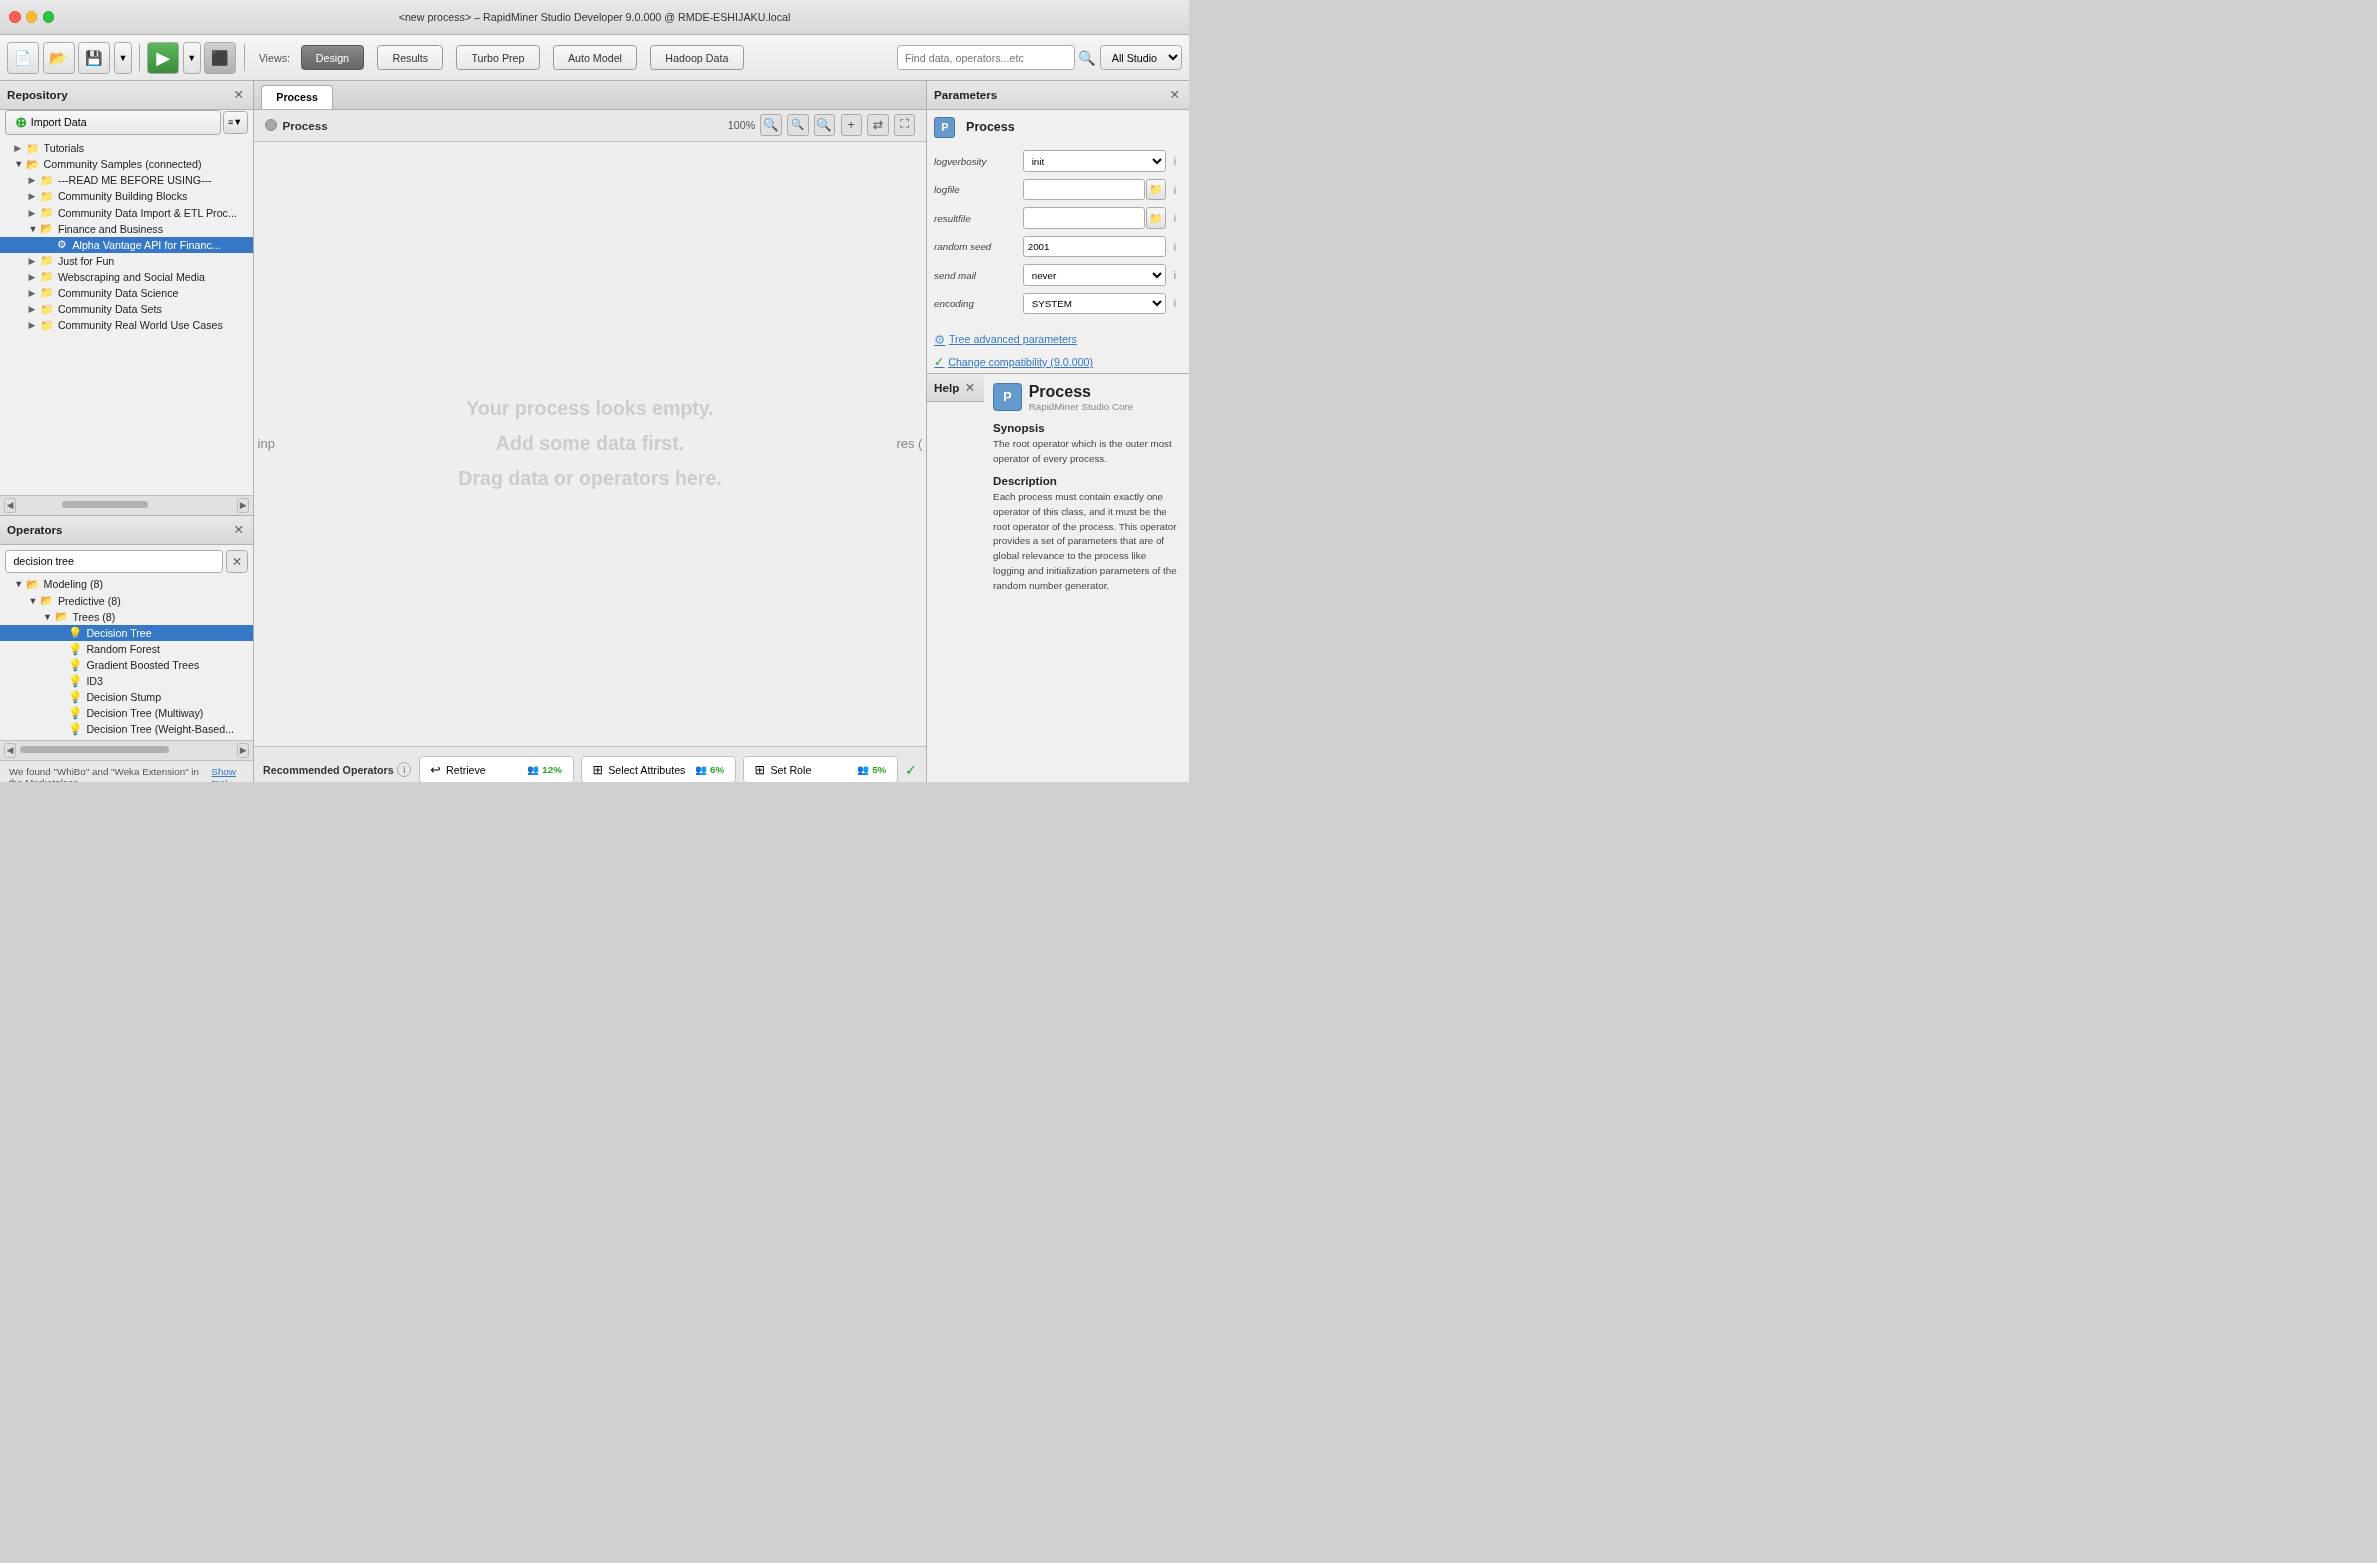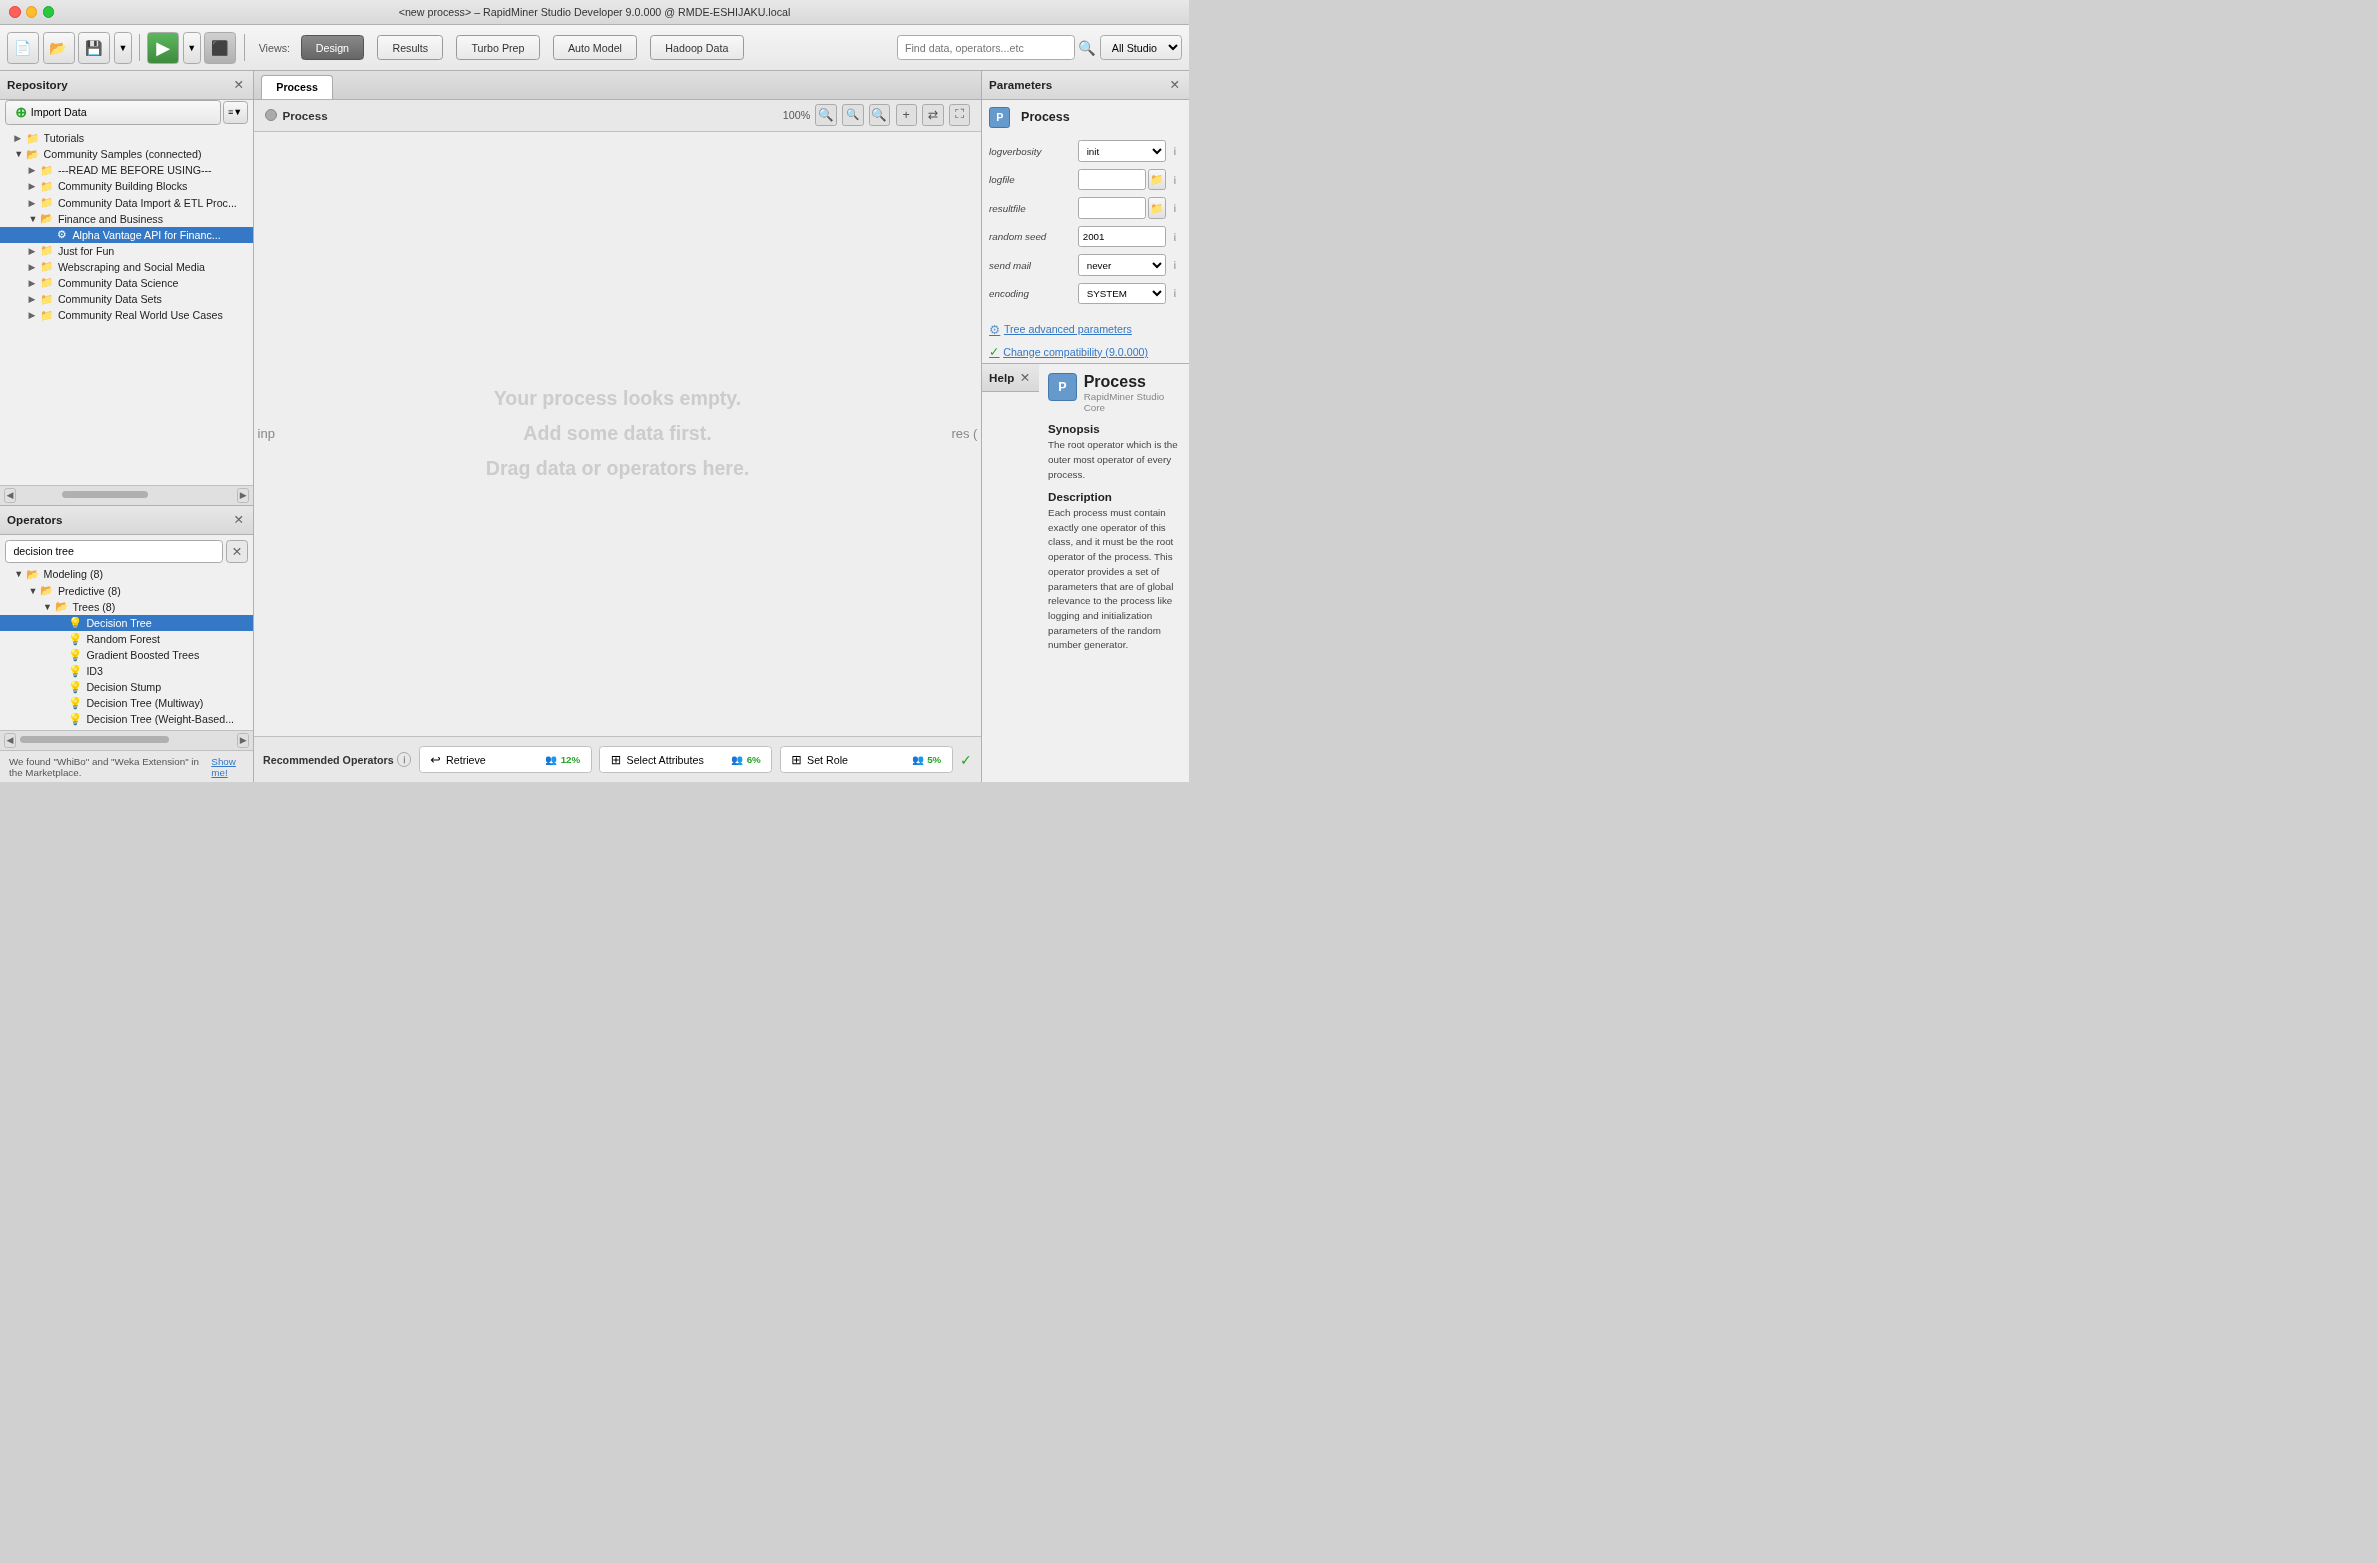--- a/index.html
+++ b/index.html
@@ -1,19 +1,19 @@
 <!DOCTYPE html>
 <html style="font-size:14.2px"><head>
   <meta charset="utf-8">
   <style>
     * { box-sizing: border-box; margin: 0; padding: 0; }
     body { font-family: -apple-system, BlinkMacSystemFont, "Helvetica Neue", Arial, sans-serif; font-size: 10.7px; background: #d0d0d0; overflow: hidden; width: 1189px; height: 782px; }
 
     
-    .titlebar { height: 25px; background: linear-gradient(to bottom, #e8e8e8, #d8d8d8); display: flex; align-items: center; justify-content: center; position: relative; border-bottom: 0.9px solid #b0b0b0; }
+    .titlebar { height: 35px; background: linear-gradient(to bottom, #e8e8e8, #d8d8d8); display: flex; align-items: center; justify-content: center; position: relative; border-bottom: 0.9px solid #b0b0b0; }
     .titlebar-title { font-size: 10.7px; color: #333; }
     .traffic-lights { position: absolute; left: 9px; display: flex; gap: 5.3px; align-items: center; }
     .tl { width: 11.6px; height: 11.6px; border-radius: 50%; }
     .tl-red { background: #ff5f57; border: 0.9px solid #e0443e; }
     .tl-yellow { background: #ffbd2e; border: 0.9px solid #dfa023; }
     .tl-green { background: #28c940; border: 0.9px solid #1aab29; }
 
     
     .toolbar { height: 46px; background: linear-gradient(to bottom, #f5f5f5, #e8e8e8); border-bottom: 0.9px solid #b0b0b0; display: flex; align-items: center; padding: 0 7.1px; gap: 3.6px; }
     .toolbar-btn { width: 32px; height: 32px; background: linear-gradient(to bottom, #f8f8f8, #e0e0e0); border: 0.9px solid #aaa; border-radius: 3.6px; cursor: pointer; display: flex; align-items: center; justify-content: center; font-size: 14.2px; }
@@ -81,21 +81,21 @@
 
     
     .recommended-bar { height: 46px; background: #e8e8e8; border-top: 0.9px solid #c0c0c0; display: flex; align-items: center; padding: 0 9px; gap: 7.1px; }
     .recommended-label { font-size: 10.7px; font-weight: bold; color: #333; display: flex; align-items: center; gap: 3.6px; }
     .rec-btn { display: flex; align-items: center; gap: 5.3px; background: white; border: 0.9px solid #c0c0c0; border-radius: 3.6px; padding: 5.3px 10.7px; cursor: pointer; font-size: 10.7px; flex: 1; max-width: 178px; }
     .rec-pct { color: #28a428; font-size: 9.8px; font-weight: bold; margin-left: auto; }
     .rec-icon { font-size: 12.5px; }
     .chevron-down { color: #28a428; font-size: 14.2px; margin-left: auto; cursor: pointer; }
 
     
-    .right-panel { width: 208px; display: flex; flex-direction: column; border-left: 0.9px solid #b0b0b0; background: #f0f0f0; align-items: flex-end; }
+    .right-panel { width: 263px; display: flex; flex-direction: column; border-left: 0.9px solid #b0b0b0; background: #f0f0f0; align-items: flex-end; }
 
     
     .params-panel { flex: 0 0 auto; display: flex; flex-direction: column; border-bottom: 1.8px solid #b0b0b0; }
     .params-content { padding: 7.1px; overflow-y: auto; max-height: 321px; }
     .param-row { display: flex; align-items: center; margin-bottom: 7.1px; }
     .param-label { width: 89px; font-size: 9.8px; color: #444; font-style: italic; flex-shrink: 0; }
     .param-value { flex: 1; }
     .param-select { width: 100%; height: 21.4px; border: 0.9px solid #aaa; border-radius: 2.7px; font-size: 9.8px; background: white; cursor: pointer; padding: 0 3.6px; }
     .param-input { width: 100%; height: 21.4px; border: 0.9px solid #aaa; border-radius: 2.7px; font-size: 9.8px; padding: 0 3.6px; background: white; }
     .param-input-with-btn { display: flex; gap: 1.8px; }

